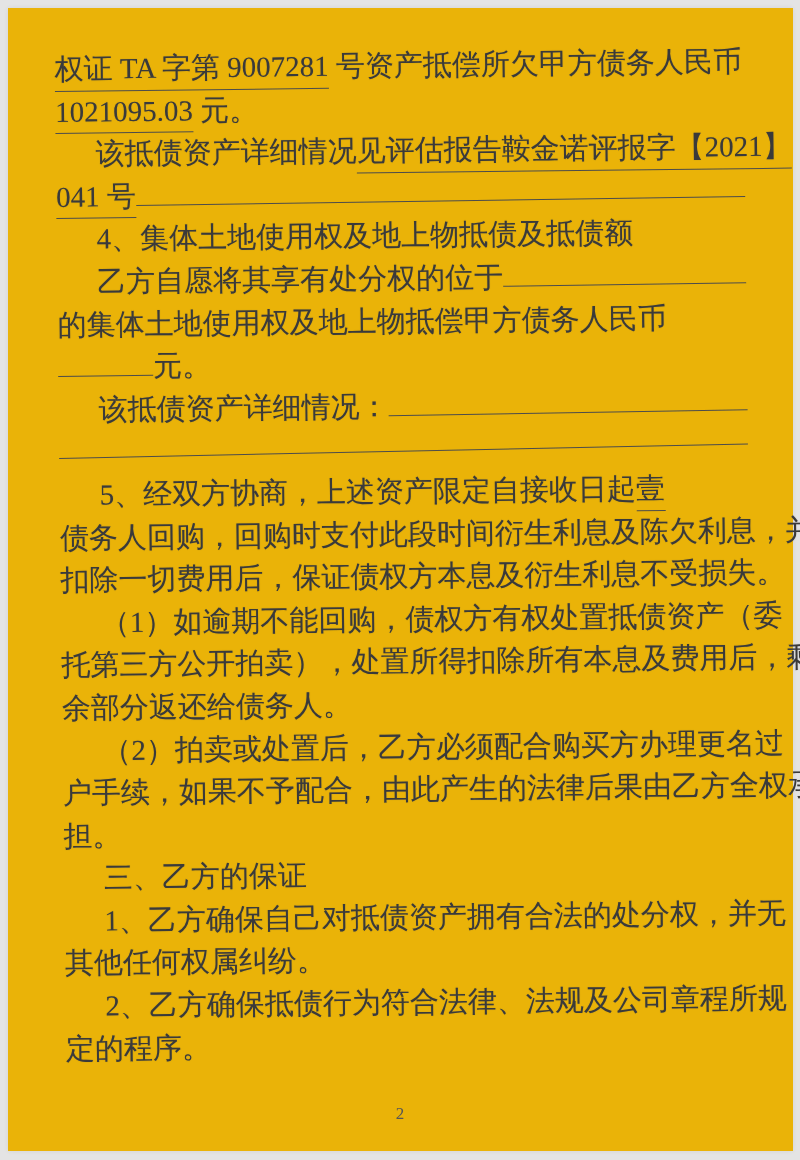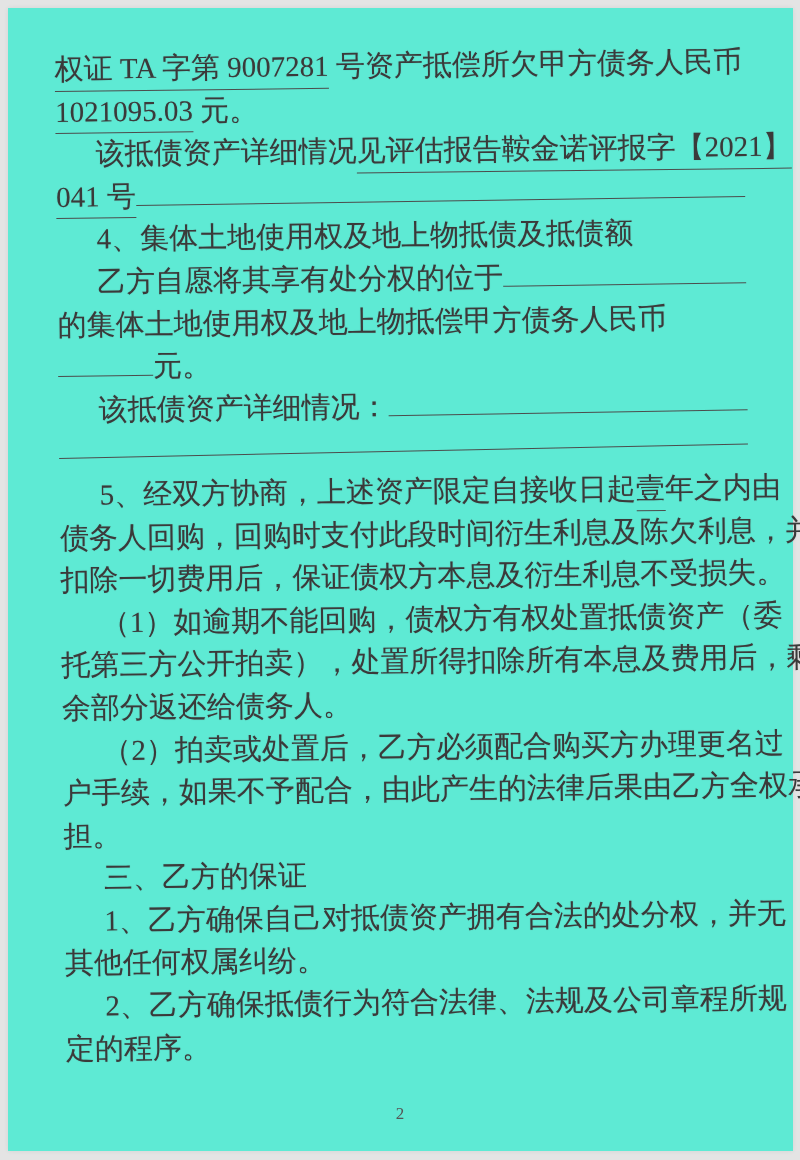--- a/index.html
+++ b/index.html
@@ -3,21 +3,21 @@
 <meta charset="utf-8">
 <style>
   html,body{margin:0;padding:0;}
   body{
     width:800px;height:1160px;position:relative;overflow:hidden;
     background:#e4e4e4;
     font-family:"Liberation Serif","DejaVu Serif",serif;
   }
   .page{
     position:absolute;left:8px;top:8px;right:7px;bottom:9px;
-    background:#5eead4;
+    background:#eab308;
     box-shadow:0 0 5px rgba(0,0,0,0.07);
   }
   .doc{
     position:absolute;left:0;top:0;right:0;
     padding:40px 50px 0 46px;
     color:#3a3a3a;
     font-size:29px;
     line-height:42.6px;
     text-shadow:0 0 1px rgba(90,90,90,0.45);
     transform:rotate(-0.65deg);
@@ -54,21 +54,21 @@
       <div class="line"><span class="seg u">权证 TA 字第 9007281</span><span class="seg"> 号资产抵偿所欠甲方债务人民币</span></div>
       <div class="line"><span class="seg u">1021095.03</span><span class="seg"> 元。</span></div>
       <div class="line indent"><span class="seg">该抵债资产详细情况</span><span class="seg u">见评估报告鞍金诺评报字【2021】</span></div>
       <div class="line"><span class="seg u">041 号</span><span class="blank fill" style="transform: rotate(-0.2deg);"></span></div>
       <div class="line indent"><span class="seg">4、集体土地使用权及地上物抵债及抵债额</span></div>
       <div class="line indent"><span class="seg">乙方自愿将其享有处分权的位于</span><span class="blank fill" style="transform: rotate(-0.2deg);"></span></div>
       <div class="line"><span class="seg">的集体土地使用权及地上物抵偿甲方债务人民币</span></div>
       <div class="line"><span class="blank" style="width: 95px;"></span><span class="seg">元。</span></div>
       <div class="line indent"><span class="seg">该抵债资产详细情况：</span><span class="blank fill" style="transform: rotate(-0.3deg);"></span></div>
       <div class="line"><span class="blank fill" style="transform: rotate(-0.55deg);"></span></div>
-      <div class="line indent"><span class="seg">5、经双方协商，上述资产限定自接收日起</span><span class="seg u">壹</span><span class="seg">年之内由</span></div>
+      <div class="line indent"><span class="seg">5、经双方协商，上述资产限定自接收日起</span><span class="seg u">壹</span></div>
       <div class="line"><span class="seg">债务人回购，回购时支付此段时间衍生利息及陈欠利息，并</span></div>
       <div class="line"><span class="seg">扣除一切费用后，保证债权方本息及衍生利息不受损失。</span></div>
       <div class="line indent"><span class="seg">（1）如逾期不能回购，债权方有权处置抵债资产（委</span></div>
       <div class="line"><span class="seg">托第三方公开拍卖），处置所得扣除所有本息及费用后，剩</span></div>
       <div class="line"><span class="seg">余部分返还给债务人。</span></div>
       <div class="line indent"><span class="seg">（2）拍卖或处置后，乙方必须配合购买方办理更名过</span></div>
       <div class="line"><span class="seg">户手续，如果不予配合，由此产生的法律后果由乙方全权承</span></div>
       <div class="line"><span class="seg">担。</span></div>
       <div class="line indent"><span class="seg">三、乙方的保证</span></div>
       <div class="line indent"><span class="seg">1、乙方确保自己对抵债资产拥有合法的处分权，并无</span></div>

